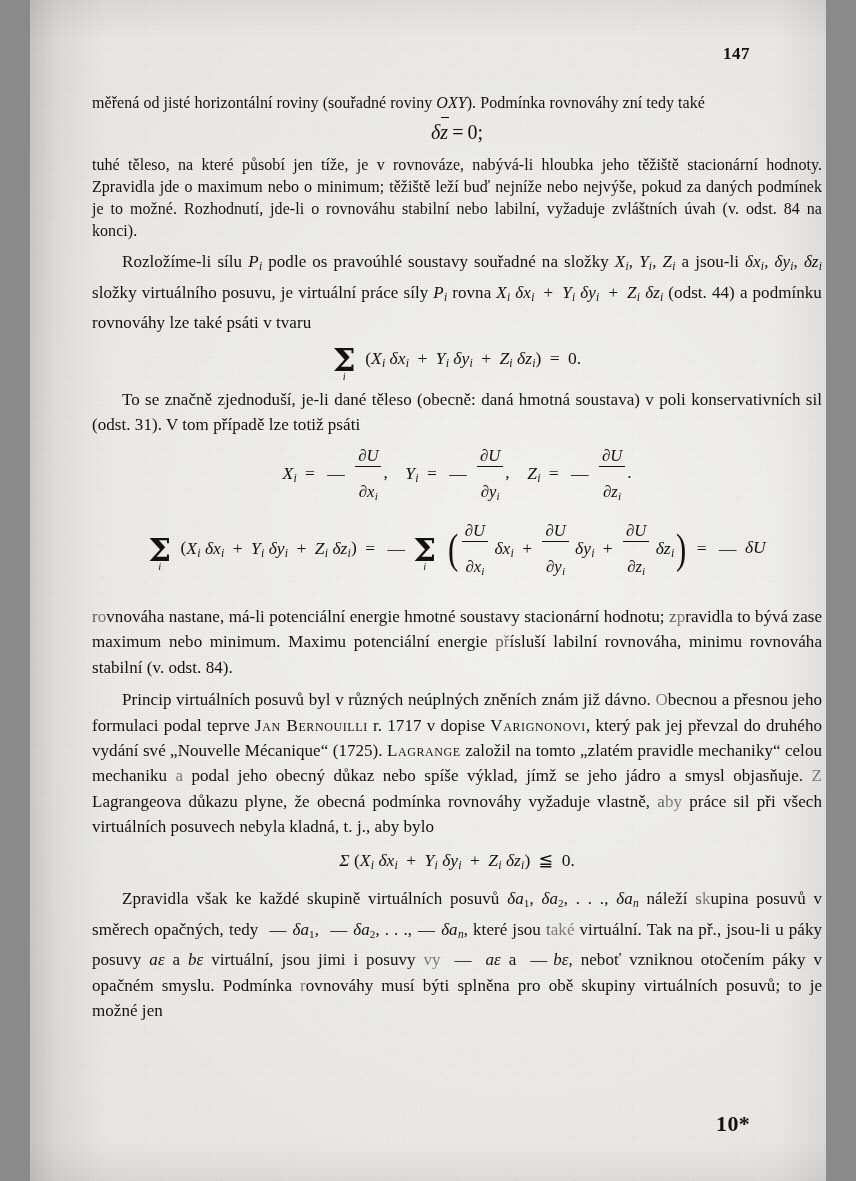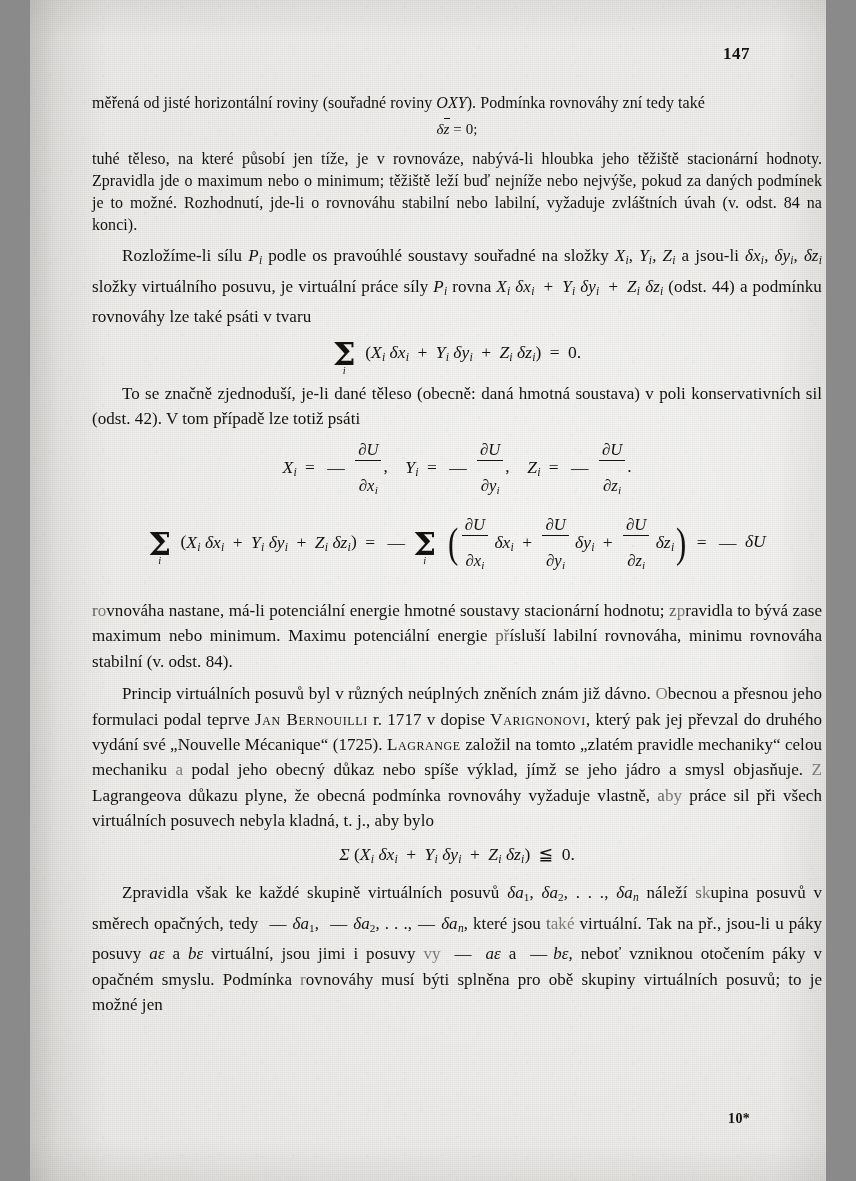--- a/index.html
+++ b/index.html
@@ -60,21 +60,21 @@
     top: 44px;
     right: 76px;
     font-size: 17px;
     font-weight: bold;
     letter-spacing: 0.5px;
   }
   .signature {
     position: absolute;
     top: 1111px;
     right: 76px;
-    font-size: 14px;
+    font-size: 22px;
     font-weight: bold;
     letter-spacing: 0.3px;
   }
 
   .body-col {
     position: absolute;
     left: 62px;
     top: 92px;
     width: 730px;
   }
@@ -92,21 +92,21 @@
   .p-small {
     font-size: 17.0px;
     line-height: 25.4px;
     letter-spacing: 0.05px;
   }
   .indent { text-indent: 30px; }
   .noindent { text-indent: 0; }
 
   .eq {
     text-align: center;
-    font-size: 15px;
+    font-size: 20px;
     margin: 0;
   }
   .eq-sm { font-size: 17.5px; }
 
   .sp-1 { height: 7px; }
   .sp-2 { height: 10px; }
   .sp-3 { height: 13px; }
 
   
   .mi { font-style: italic; font-family: "Liberation Serif","DejaVu Serif",serif; }
@@ -218,21 +218,21 @@
 
       <div class="sp-2"></div>
 
       <p class="eq eq-sm">
         <span class="sumwrap"><span class="bigsum">Σ</span><span class="lim">i</span></span>
         (<span class="mi">X<sub class="ms">i</sub></span> <span class="mi">δx<sub class="ms">i</sub></span> <span class="op">+</span> <span class="mi">Y<sub class="ms">i</sub></span> <span class="mi">δy<sub class="ms">i</sub></span> <span class="op">+</span> <span class="mi">Z<sub class="ms">i</sub></span> <span class="mi">δz<sub class="ms">i</sub></span>) <span class="op">=</span> 0.
       </p>
 
       <div class="sp-3"></div>
 
-      <p class="p-small indent">To se značně zjednoduší, je-li dané těleso (obecně: daná hmotná soustava) v poli konservativních sil (odst. 42). V tom případě lze totiž psáti</p>
+      <p class="p-small indent">To se značně zjednoduší, je-li dané těleso (obecně: daná hmotná soustava) v poli konservativních sil (odst. 31). V tom případě lze totiž psáti</p>
 
       <div class="sp-2"></div>
 
       <p class="eq eq-sm">
         <span class="mi">X<sub class="ms">i</sub></span> <span class="op">=</span> <span class="op">—</span>
         <span class="frac"><span class="num"><span class="mi">∂U</span></span><span class="den"><span class="mi">∂x<sub class="ms">i</sub></span></span></span>,
         &nbsp;&nbsp;
         <span class="mi">Y<sub class="ms">i</sub></span> <span class="op">=</span> <span class="op">—</span>
         <span class="frac"><span class="num"><span class="mi">∂U</span></span><span class="den"><span class="mi">∂y<sub class="ms">i</sub></span></span></span>,
         &nbsp;&nbsp;

